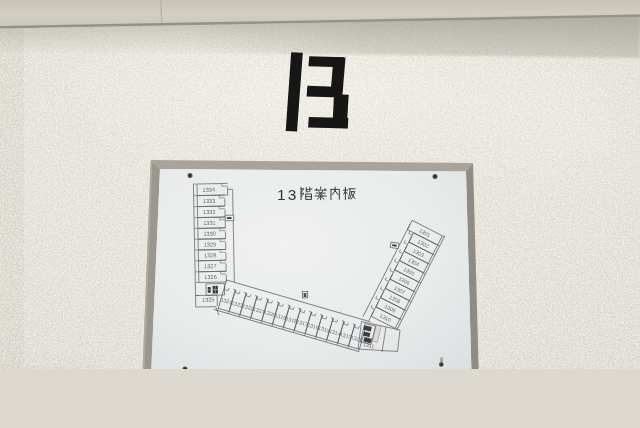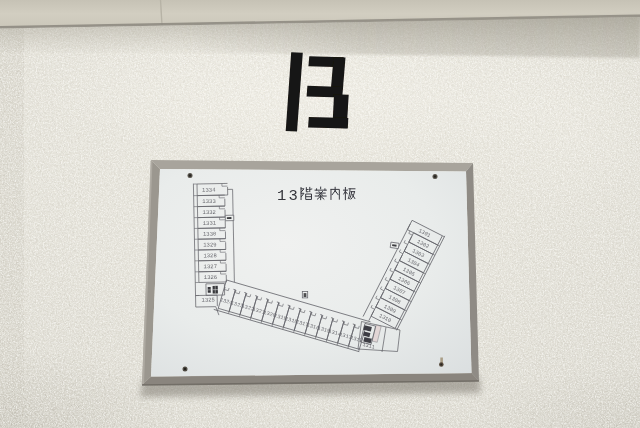--- a/index.html
+++ b/index.html
@@ -1,16 +1,16 @@
 <!DOCTYPE html>
 <html><head>
 <meta charset="utf-8">
 <style>
 html,body{margin:0;padding:0;background:#ddd9d0;}
-#scene{width:640px;height:428px;position:relative;overflow:hidden;font-family:Liberation Mono, monospace;}
+#scene{width:640px;height:369px;position:relative;overflow:hidden;font-family:Liberation Sans, sans-serif;}
 </style>
 </head>
 <body>
 <div id="scene">
 <svg width="640" height="428" viewBox="0 0 640 428">
 <defs>
 <radialGradient id="wallg" cx="0.47" cy="0.24" r="1.0">
  <stop offset="0" stop-color="#eae7dd"></stop>
  <stop offset="0.45" stop-color="#e0ddd3"></stop>
  <stop offset="1" stop-color="#cfccc2"></stop>

